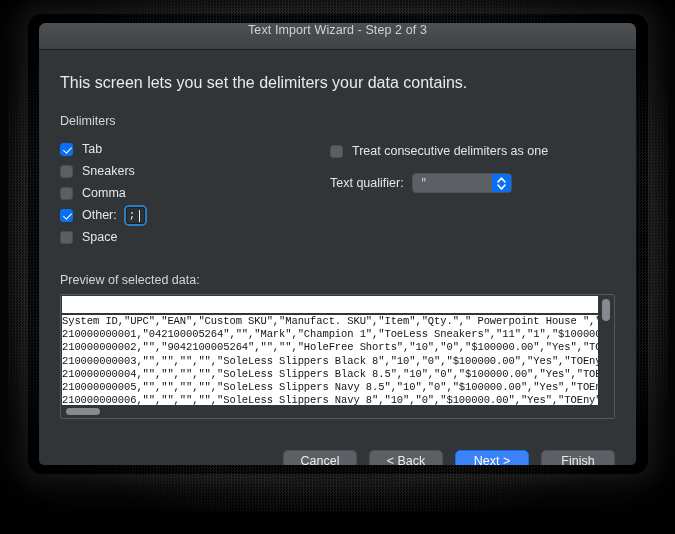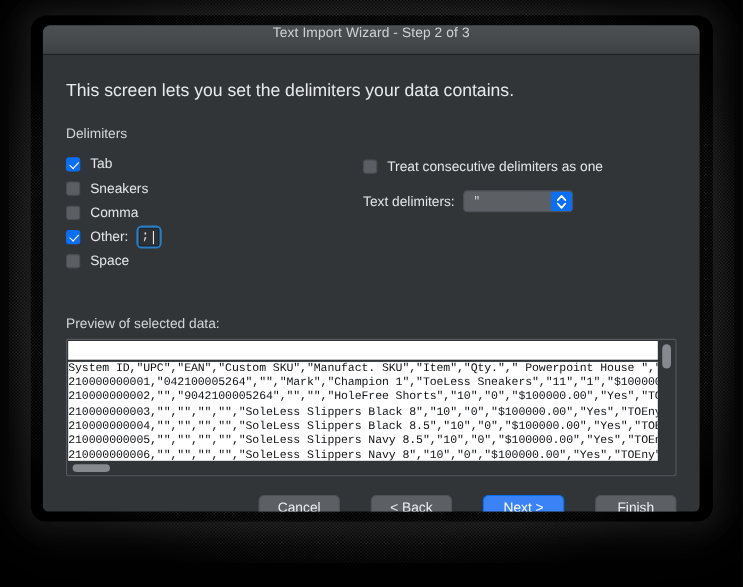--- a/index.html
+++ b/index.html
@@ -182,21 +182,21 @@
     display: flex;
     flex-direction: column;
     align-items: center;
     justify-content: center;
     gap: 1px;
   }
   .stepper svg { display: block; }
 
   
   .preview-label {
-    margin-top: 39px;
+    margin-top: 25px;
     font-size: 12.5px;
     color: #d3d6d8;
   }
   .preview-box {
     margin-top: 7px;
     width: 100%;
     height: 125px;
     background: #313538;
     border: 1px solid #55585c;
     border-radius: 2px;
@@ -248,21 +248,21 @@
     width: 34px; height: 7px;
     border-radius: 4px;
     background: #86898d;
   }
 
   
   .btnbar {
     position: absolute;
     right: 21px; bottom: 18px;
     display: flex;
-    gap: 28px;
+    gap: 12px;
   }
   .btn {
     height: 21px;
     min-width: 74px;
     padding: 0 12px;
     border-radius: 5px;
     background: #5c6064;
     border: 1px solid #4e5256;
     color: #eceef0;
     font-size: 12.5px;
@@ -335,21 +335,21 @@
         </div>
 
         <div class="col-right">
 
           <div class="cbrow">
             <span class="cbox"></span>
             <span class="cblabel">Treat consecutive delimiters as one</span>
           </div>
 
           <div class="qualrow">
-            <span class="qual-label">Text delimiters:</span>
+            <span class="qual-label">Text qualifier:</span>
             <span class="popup">
               <span class="pval">"</span>
               <span class="stepper">
                 <svg width="9" height="6" viewBox="0 0 9 6">
                   <path d="M1 5 L4.5 1 L8 5" fill="none" stroke="#fff" stroke-width="1.6" stroke-linecap="round" stroke-linejoin="round"></path>
                 </svg>
                 <svg width="9" height="6" viewBox="0 0 9 6">
                   <path d="M1 1 L4.5 5 L8 1" fill="none" stroke="#fff" stroke-width="1.6" stroke-linecap="round" stroke-linejoin="round"></path>
                 </svg>
               </span>

